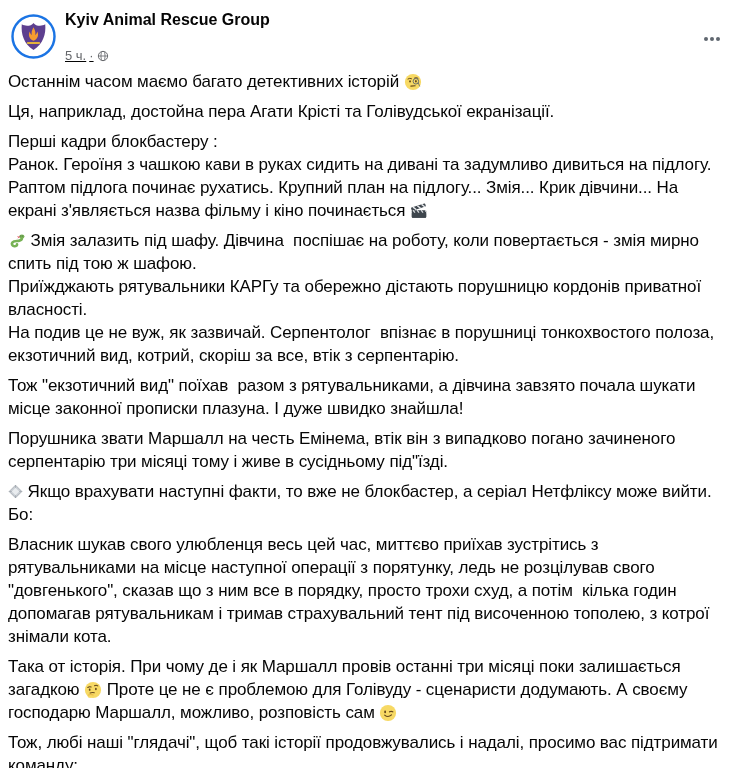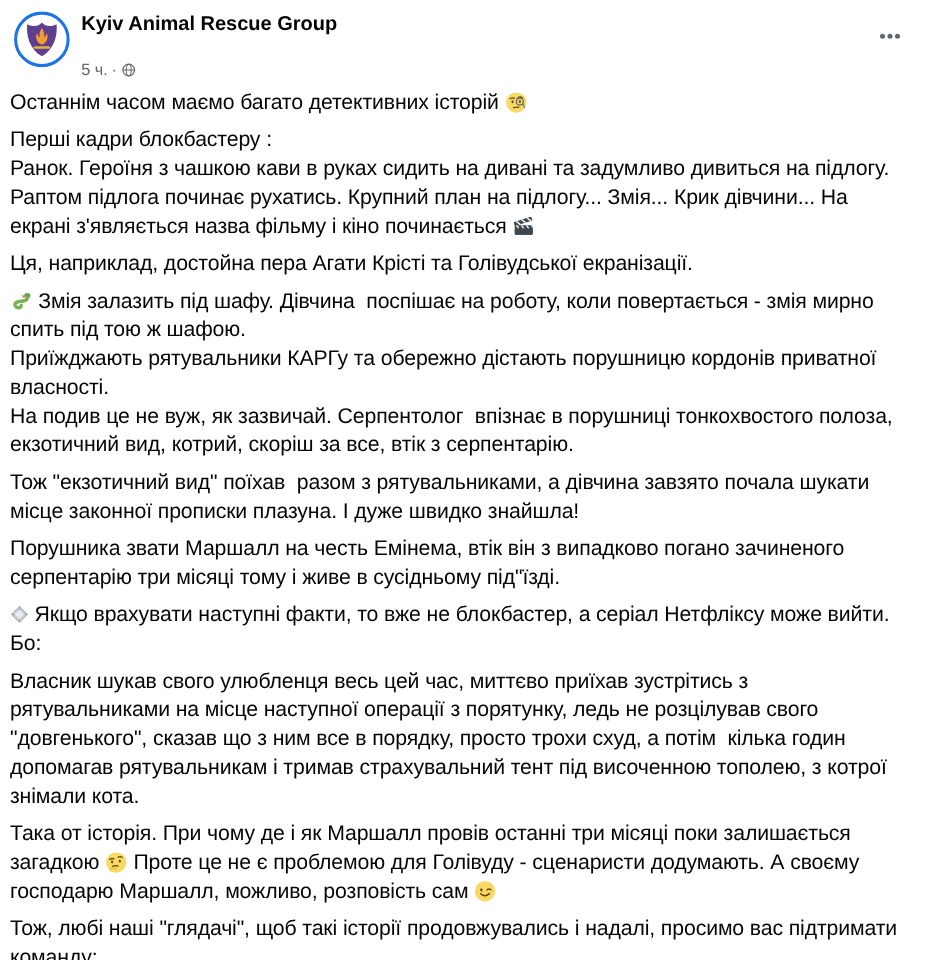--- a/index.html
+++ b/index.html
@@ -1,20 +1,20 @@
 <!DOCTYPE html>
 <html><head>
 <meta charset="utf-8">
 <style>
   html,body{margin:0;padding:0;}
   body{
     width:742px;height:768px;overflow:hidden;background:#ffffff;
     font-family:"Liberation Sans","DejaVu Sans",sans-serif;color:#050505;
   }
-  .post-header{display:flex;align-items:flex-start;padding:9px 14px 5px 11px;}
+  .post-header{display:flex;align-items:center;padding:9px 14px 5px 11px;text-decoration:underline;}
   .avatar{width:45px;height:45px;flex:0 0 auto;border-radius:50%;cursor:pointer;}
   .avatar svg{display:block;width:45px;height:45px;}
   .header-info{margin-left:9px;flex:1;min-width:0;padding-top:1px;}
   .page-name{font-weight:bold;font-size:16px;line-height:20px;color:#050505;text-decoration:none;display:inline-block;cursor:pointer;}
   .meta{font-size:13px;color:#65676b;line-height:16px;margin-top:18px;display:flex;align-items:center;}
   .meta .sep{margin:0 3px;}
   .globe{width:12px;height:12px;display:inline-block;}
   .more-btn{background:none;border:none;padding:6px;margin:4px 0 0 auto;cursor:pointer;border-radius:50%;line-height:0;}
   .more-btn svg{width:20px;height:20px;display:block;}
   .post-body{padding:1px 12px 0 8px;font-size:17px;line-height:23px;letter-spacing:-0.1px;}
@@ -104,26 +104,26 @@
       <circle cx="16" cy="10" r="2" fill="#606770"></circle>
     </svg>
   </button>
 </header>
 
 <main class="post-body" data-name="post-body">
   <div data-name="post-text">
       <p class="para" data-name="post-paragraph"><span data-name="text-run">Останнім часом маємо багато детективних історій </span><svg class="emoji" viewBox="0 0 20 20" data-name="monocle-face-icon">
           <use href="#sym-monocle-face"></use>
         </svg></p>
+      <p class="para" data-name="post-paragraph"><span data-name="text-run">Ця, наприклад, достойна пера Агати Крісті та Голівудської екранізації.</span></p>
       <p class="para" data-name="post-paragraph"><span data-name="text-run">Перші кадри блокбастеру :
 Ранок. Героїня з чашкою кави в руках сидить на дивані та задумливо дивиться на підлогу.
 Раптом підлога починає рухатись. Крупний план на підлогу... Змія... Крик дівчини... На екрані з'являється назва фільму і кіно починається </span><svg class="emoji" viewBox="0 0 20 20" data-name="clapperboard-icon">
           <use href="#sym-clapperboard"></use>
         </svg></p>
-      <p class="para" data-name="post-paragraph"><span data-name="text-run">Ця, наприклад, достойна пера Агати Крісті та Голівудської екранізації.</span></p>
       <p class="para" data-name="post-paragraph"><svg class="emoji" viewBox="0 0 20 20" data-name="snake-icon">
           <use href="#sym-snake"></use>
         </svg><span data-name="text-run"> Змія залазить під шафу. Дівчина  поспішає на роботу, коли повертається - змія мирно спить під тою ж шафою.
 Приїжджають рятувальники КАРГу та обережно дістають порушницю кордонів приватної власності.
 На подив це не вуж, як зазвичай. Серпентолог  впізнає в порушниці тонкохвостого полоза, екзотичний вид, котрий, скоріш за все, втік з серпентарію.</span></p>
       <p class="para" data-name="post-paragraph"><span data-name="text-run">Тож "екзотичний вид" поїхав  разом з рятувальниками, а дівчина завзято почала шукати місце законної прописки плазуна. І дуже швидко знайшла!</span></p>
       <p class="para" data-name="post-paragraph"><span data-name="text-run">Порушника звати Маршалл на честь Емінема, втік він з випадково погано зачиненого серпентарію три місяці тому і живе в сусідньому під"їзді.</span></p>
       <p class="para" data-name="post-paragraph"><svg class="emoji" viewBox="0 0 20 20" data-name="gray-diamond-icon">
           <use href="#sym-gray-diamond"></use>
         </svg><span data-name="text-run"> Якщо врахувати наступні факти, то вже не блокбастер, а серіал Нетфліксу може вийти. Бо:</span></p>

